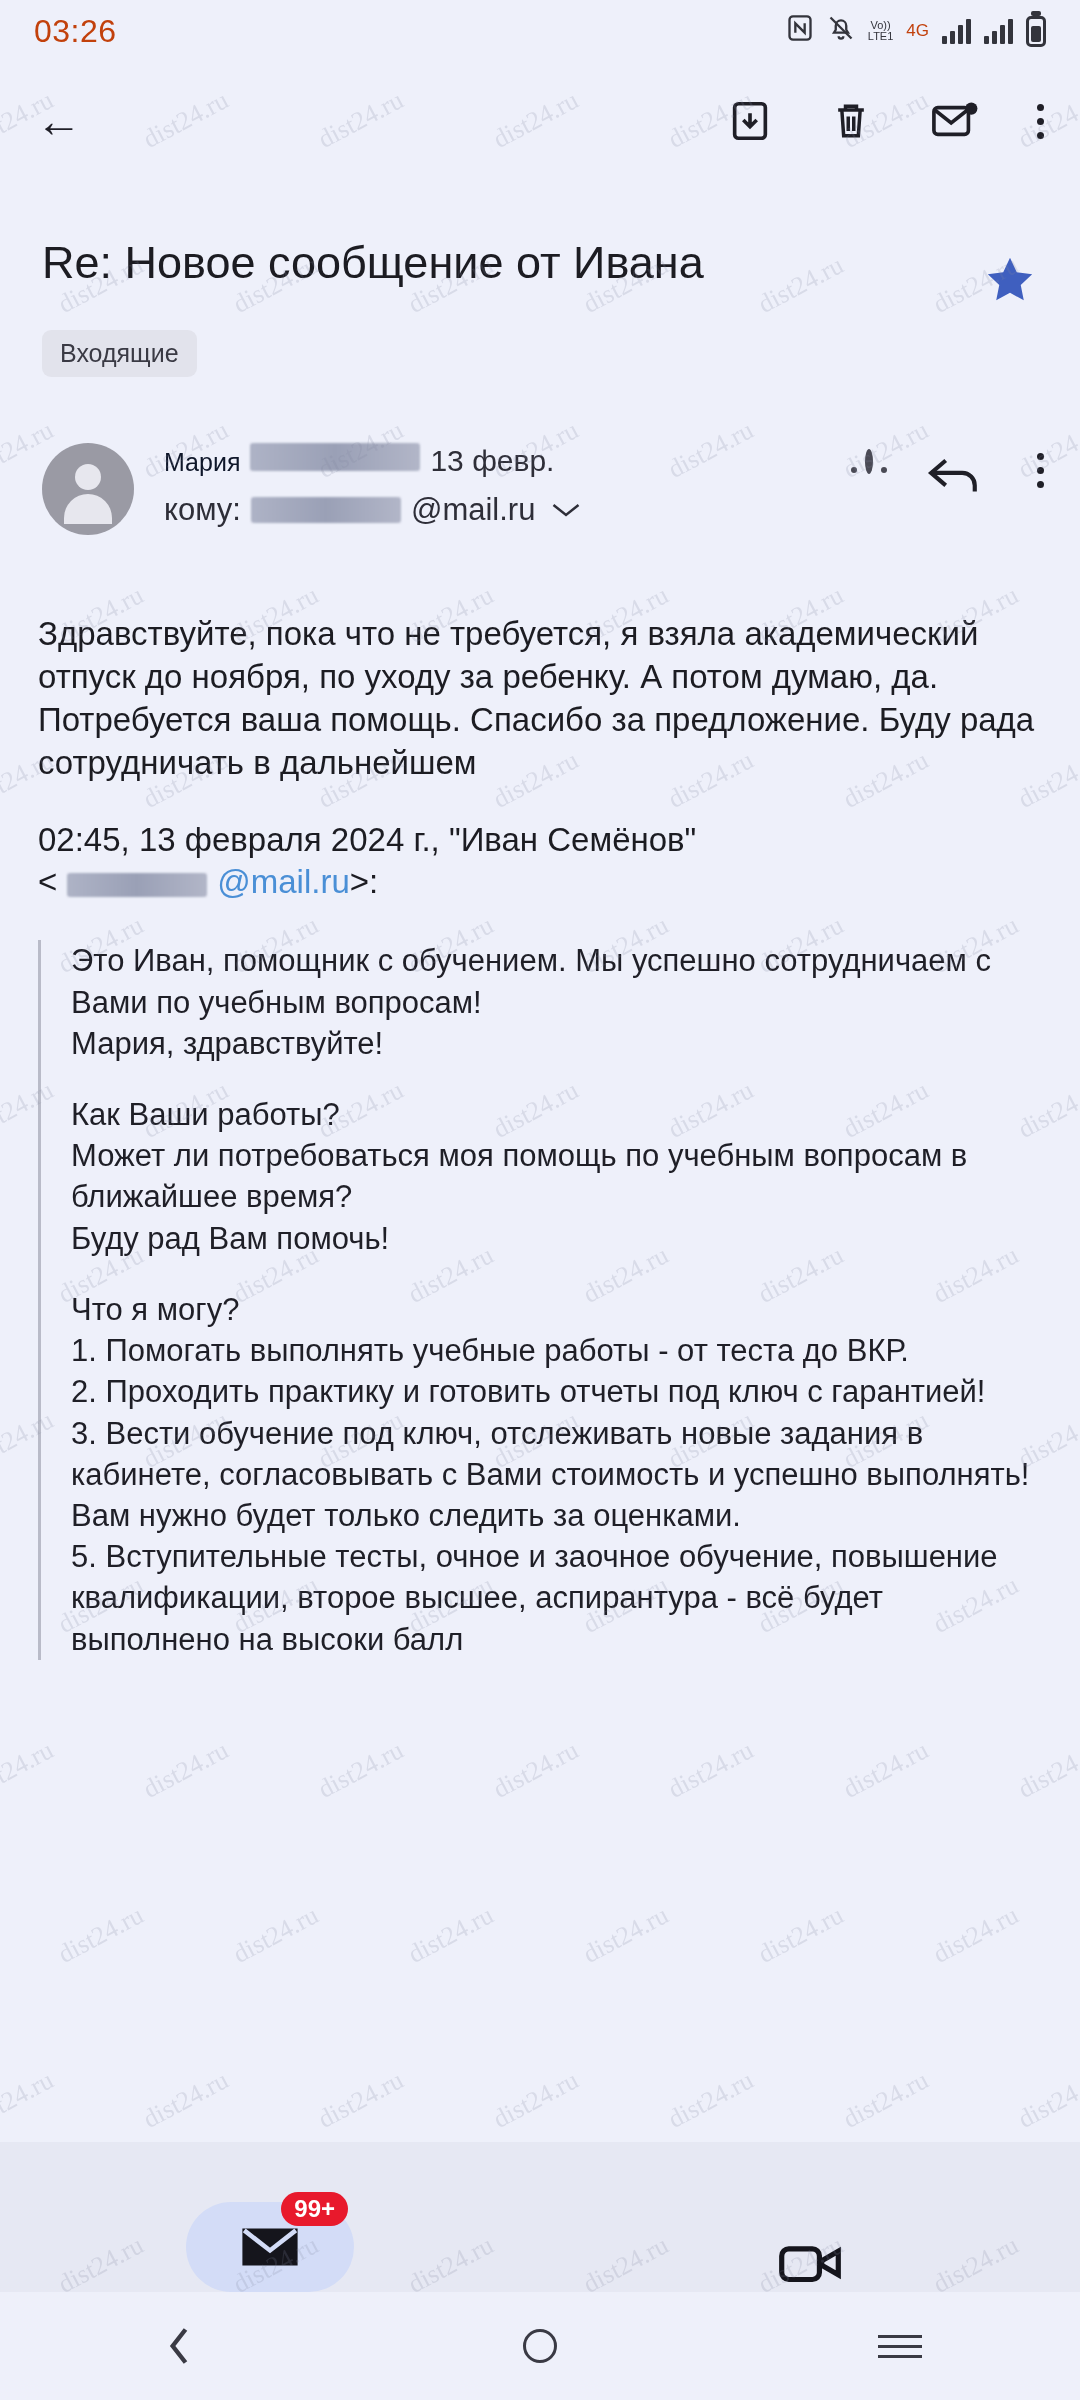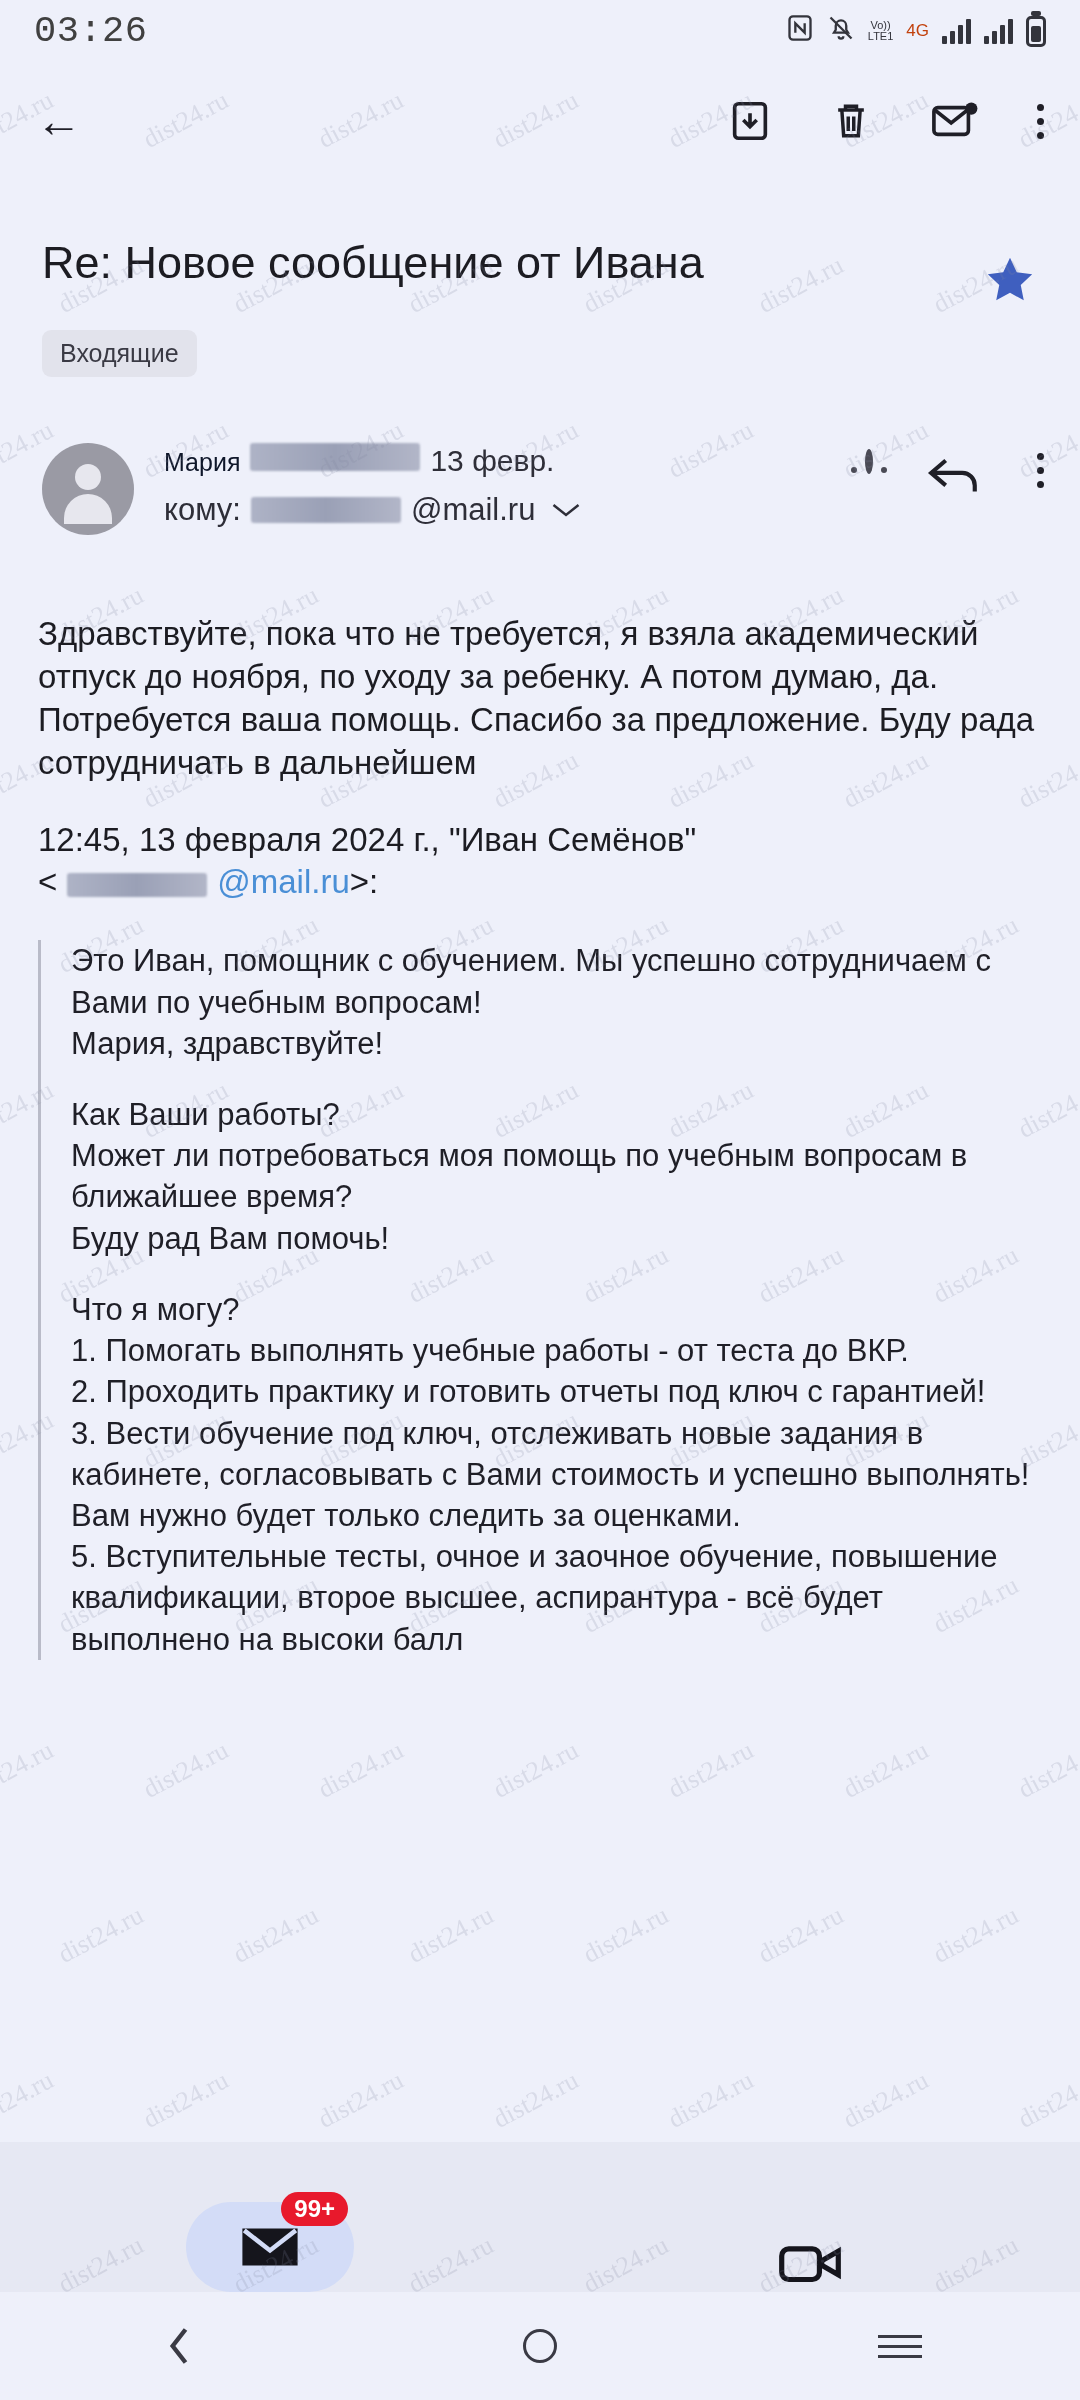--- a/index.html
+++ b/index.html
@@ -37,21 +37,21 @@
   
   #statusbar {
     position: relative;
     height: 62px;
     display: flex;
     align-items: center;
     padding: 0 34px;
     color: #2b2b33;
     font-size: 28px;
   }
-  #statusbar .clock { font-size: 37px; letter-spacing: .5px; color:#404040;font-family:Liberation Mono, monospace; }
+  #statusbar .clock { font-size: 32px; letter-spacing: .5px; color:#c2410c; }
   #statusbar .right {
     margin-left: auto;
     display: flex;
     align-items: center;
     gap: 13px;
   }
   .sicon { display: inline-block; }
   .volte { font-size: 11px; line-height: 11px; text-align: center; color:#33343c; }
   .volte small { display:block; font-size: 11px; }
   .net4g { font-size: 17px; color:#c2410c; }
@@ -347,21 +347,21 @@
           <i></i>
           <i></i>
         </span>
     </div>
   </div>
 
   <div id="body">
     <p>Здравствуйте, пока что не требуется, я взяла академический отпуск до ноября, по уходу за ребенку. А потом думаю, да. Потребуется ваша помощь. Спасибо за предложение. Буду рада сотрудничать в дальнейшем</p>
     <div class="gap"></div>
     <div id="quote-meta">
-      <div>12:45, 13 февраля 2024 г., "Иван Семёнов"</div>
+      <div>02:45, 13 февраля 2024 г., "Иван Семёнов"</div>
       <div>
         <span>&lt;</span><span class="redact w3"></span><span class="link">@mail.ru</span><span>&gt;:</span>
       </div>
     </div>
 
     <div id="quote">
       <p>Это Иван, помощник с обучением. Мы успешно сотрудничаем с Вами по учебным вопросам!</p>
       <p>Мария, здравствуйте!</p>
       <div class="qgap"></div>
       <p>Как Ваши работы?</p>

